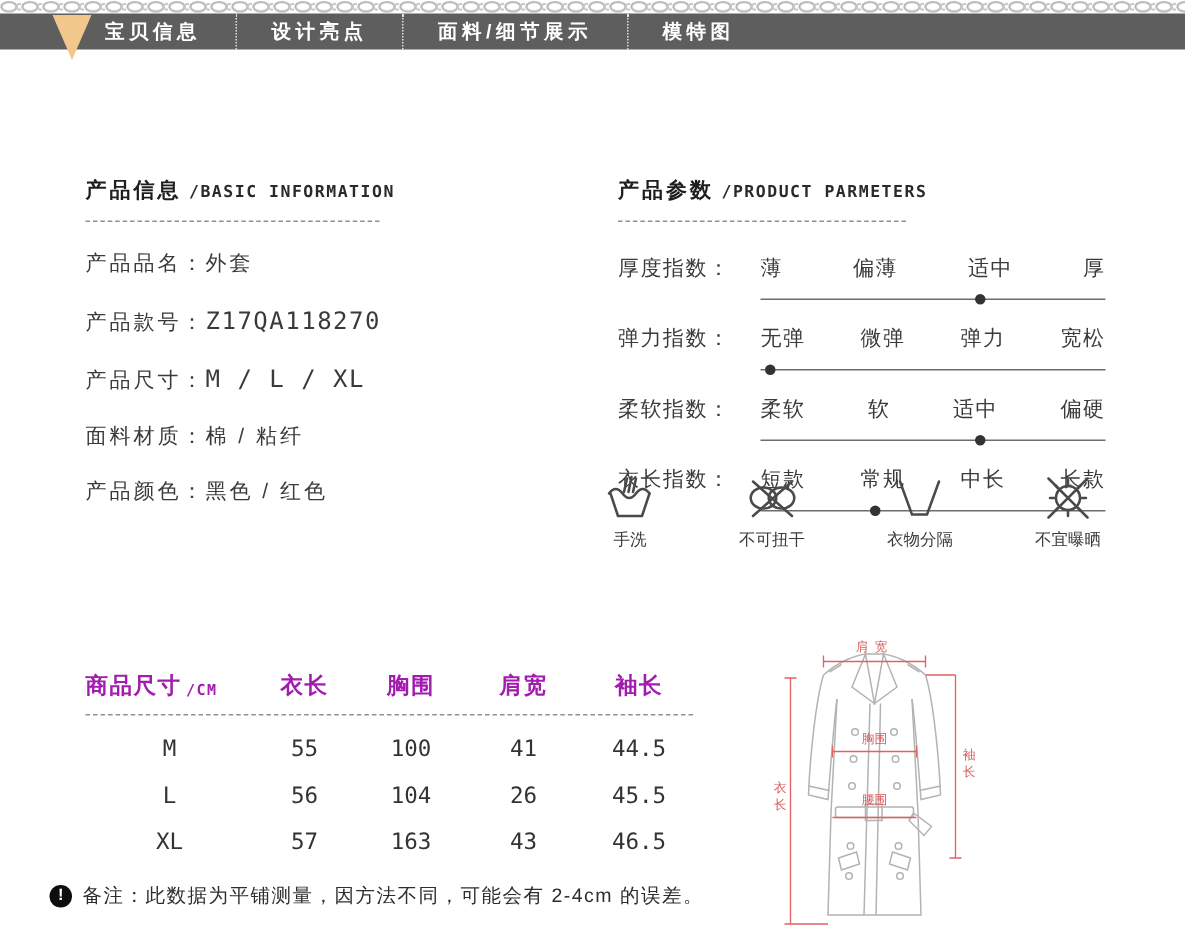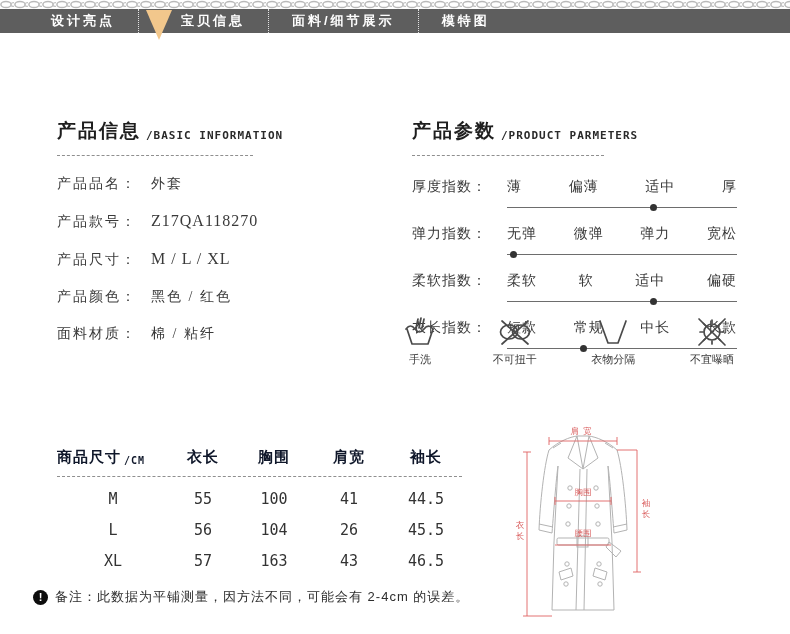--- a/index.html
+++ b/index.html
@@ -16,30 +16,30 @@
   .tab{position:relative;color:#fff;font-size:13px;font-weight:bold;letter-spacing:3px;
        padding:0 23px;line-height:24px;white-space:nowrap;cursor:pointer;}
   .tab + .tab{border-left:1px dotted #e3e3e3;}
   .tab.active{padding-left:42px;}
   .tri{position:absolute;left:7px;top:1px;width:0;height:0;z-index:3;
        border-left:13px solid transparent;border-right:13px solid transparent;
        border-top:30px solid #f2c78c;}
 
   
   .sec-head{display:flex;align-items:flex-end;}
-  .sec-title{font-size:19px;font-weight:bold;letter-spacing:2px;color:#1e1e1e;}
+  .sec-title{font-size:14px;font-weight:bold;letter-spacing:2px;color:#1e1e1e;}
   .sec-sub{font-size:11px;letter-spacing:1px;color:#2a2a2a;margin-left:5px;padding-bottom:2px;
            font-family:"DejaVu Sans Mono",monospace;font-weight:bold;}
   .dash-line{border-bottom:1px dashed #8f8f8f;margin-top:11px;}
 
   
   #basic-info{position:absolute;left:57px;top:118px;width:320px;}
   .info-rows{margin-top:6px;}
   .info-row{margin-top:19px;font-size:14px;letter-spacing:2px;color:#3a3a3a;}
-  .info-row .val{margin-left:14px;letter-spacing:2px;font-family:Liberation Serif, serif;}
+  .info-row .val{letter-spacing:2px;}
   .info-row .val.mono{font-size:16px;letter-spacing:1px;}
 
   
   #parameters{position:absolute;left:412px;top:118px;width:325px;}
   .param-rows{margin-top:22px;}
   .param-row{display:flex;margin-bottom:17px;font-size:14px;align-items:flex-start;}
   .param-label{width:95px;flex-shrink:0;letter-spacing:1px;color:#3a3a3a;}
   .param-opts{position:relative;flex:1;display:flex;justify-content:space-between;
               padding-bottom:12px;}
   .opt{letter-spacing:1px;color:#3a3a3a;}
@@ -49,21 +49,21 @@
   
   #care-row{position:absolute;left:402px;top:316px;width:332px;display:flex;
             justify-content:space-between;}
   .care{display:flex;flex-direction:column;align-items:center;}
   .care svg{display:block;}
   .care-label{font-size:11px;margin-top:4px;white-space:nowrap;color:#3a3a3a;}
 
   
   #size-table{position:absolute;left:57px;top:448px;width:408px;}
   .tbl-head,.tbl-row{display:grid;grid-template-columns:112px 68px 74px 76px 78px;align-items:end;}
-  .tbl-head .col{font-size:15px;font-weight:bold;text-align:center;letter-spacing:1px;color:#0f172a;}
+  .tbl-head .col{font-size:15px;font-weight:bold;text-align:center;letter-spacing:1px;color:#a21caf;}
   .tbl-head .col.first{text-align:left;display:flex;align-items:flex-end;}
   .unit{font-size:10px;font-weight:bold;margin-left:3px;padding-bottom:1px;
         font-family:"DejaVu Sans Mono",monospace;}
   .tbl-row{margin-top:13px;align-items:center;}
   .tbl-row .cell{text-align:center;font-size:15px;font-family:"DejaVu Sans Mono",monospace;color:#333;}
 
   
   #note{position:absolute;left:33px;top:588px;display:flex;align-items:center;}
   .note-icon{width:15px;height:15px;border-radius:50%;background:#0d0d0d;color:#fff;
              font-size:11px;font-weight:bold;display:flex;align-items:center;
@@ -80,38 +80,38 @@
   <defs>
     <pattern id="chainpat" width="14" height="9" patternUnits="userSpaceOnUse">
       <ellipse cx="6" cy="4.5" rx="5.1" ry="3.1" fill="none" stroke="#b9b9b9" stroke-width="1.5"></ellipse>
       <ellipse cx="13.5" cy="4.5" rx="2.6" ry="1.9" fill="none" stroke="#c4c4c4" stroke-width="1.3"></ellipse>
     </pattern>
   </defs>
   <rect width="790" height="9" fill="url(#chainpat)"></rect>
 </svg>
 
 <nav id="tab-bar">
+    <div class="tab active"><span class="tri"></span><span>宝贝信息</span></div>
     <div class="tab"><span>设计亮点</span></div>
-    <div class="tab active"><span class="tri"></span><span>宝贝信息</span></div>
     <div class="tab"><span>面料/细节展示</span></div>
     <div class="tab"><span>模特图</span></div>
   </nav>
 
 <section id="basic-info">
   <div class="sec-head">
     <span class="sec-title">产品信息</span>
     <span class="sec-sub">/BASIC INFORMATION</span>
   </div>
   <div class="dash-line" style="width:196px"></div>
   <div class="info-rows" id="info-rows">
       <div class="info-row"><span>产品品名：</span><span class="val">外套</span></div>
       <div class="info-row"><span>产品款号：</span><span class="val mono">Z17QA118270</span></div>
       <div class="info-row"><span>产品尺寸：</span><span class="val mono">M / L / XL</span></div>
+      <div class="info-row"><span>面料材质：</span><span class="val">棉 / 粘纤</span></div>
       <div class="info-row"><span>产品颜色：</span><span class="val">黑色 / 红色</span></div>
-      <div class="info-row"><span>面料材质：</span><span class="val">棉 / 粘纤</span></div>
     </div>
 </section>
 
 <section id="parameters">
   <div class="sec-head">
     <span class="sec-title">产品参数</span>
     <span class="sec-sub">/PRODUCT PARMETERS</span>
   </div>
   <div class="dash-line" style="width:192px"></div>
   <div class="param-rows" id="param-rows">

